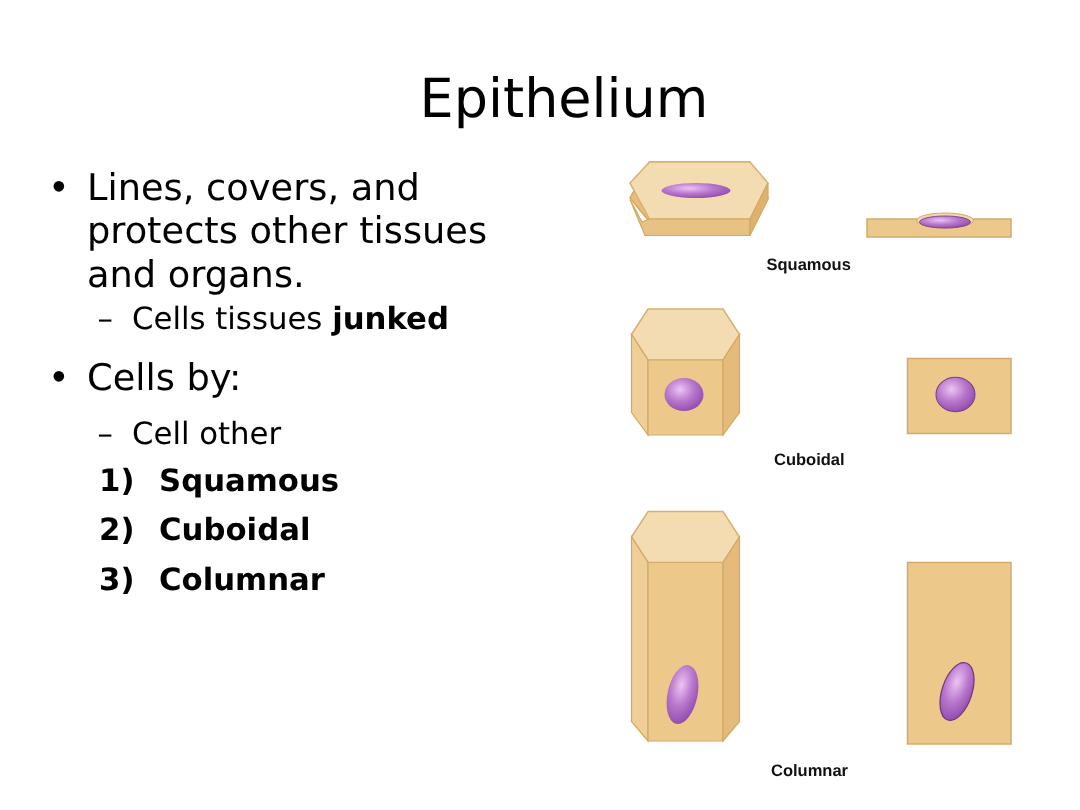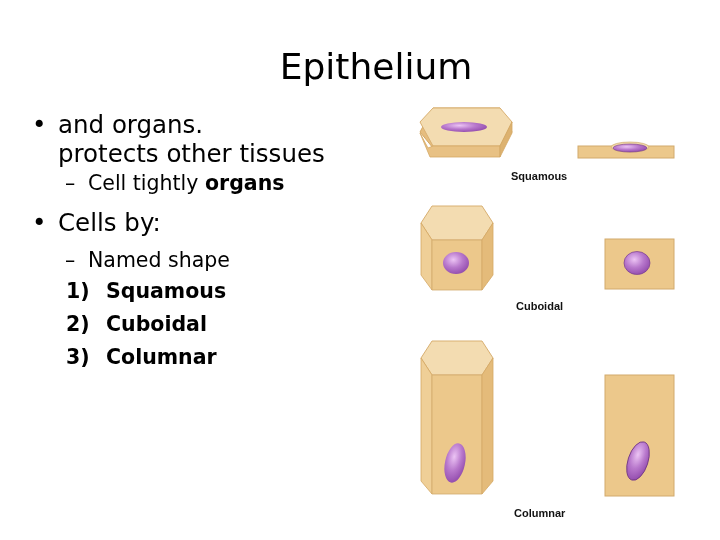--- a/index.html
+++ b/index.html
@@ -24,34 +24,35 @@
   .caption { position: absolute; font-family: "Liberation Sans", sans-serif; font-weight: bold; font-size: 11px; color: #111; }
 </style>
 </head>
 <body>
 
 <div class="title"><span>Epithelium</span></div>
 
 <div class="bullets">
   <div class="l1">
     <span class="dot">•</span>
+    <div>Lines, covers, and</div>
+    <div>protects other tissues</div>
     <div>and organs.</div>
-    <div>protects other tissues</div>
   </div>
   <div class="l2" style="margin-top:2px;">
     <span class="dash">–</span>
-    <div><span>Cell tightly </span><b>organs</b></div>
+    <div><span>Cells tissues </span><b>junked</b></div>
   </div>
   <div class="l1" style="margin-top:12px;">
     <span class="dot">•</span>
     <div>Cells by:</div>
   </div>
   <div class="l2" style="margin-top:8px; line-height:30px;">
     <span class="dash">–</span>
-    <div>Named shape</div>
+    <div>Cell other</div>
   </div>
   <div class="num">
     <span class="n">1)</span>
     <span>Squamous</span>
   </div>
   <div class="num">
     <span class="n">2)</span>
     <span>Cuboidal</span>
   </div>
   <div class="num">

